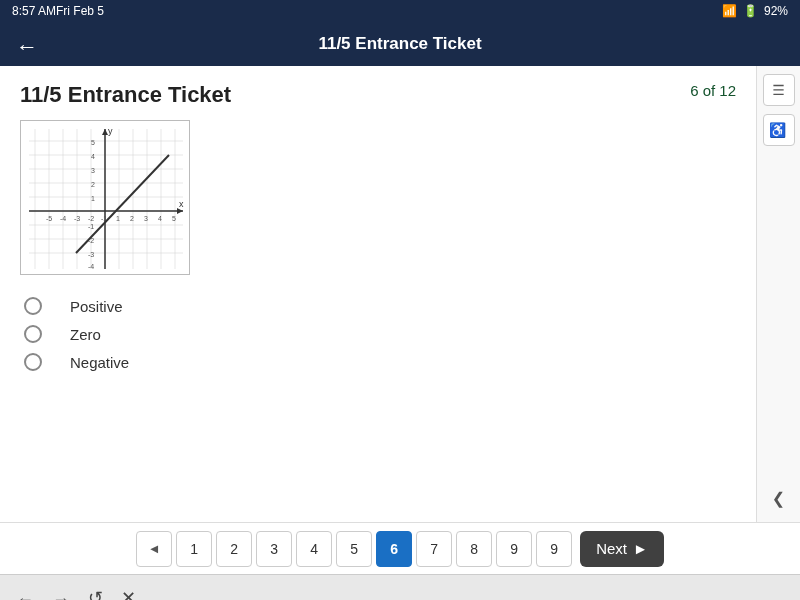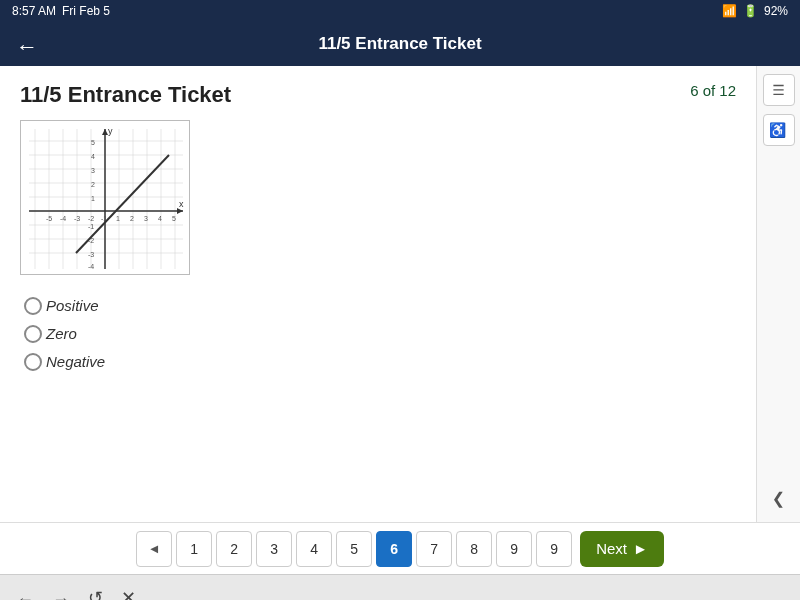--- a/index.html
+++ b/index.html
@@ -9,21 +9,21 @@
     .status-bar {
       background: #1a2b4a;
       color: white;
       font-size: 12px;
       padding: 4px 12px;
       display: flex;
       justify-content: space-between;
       align-items: center;
       height: 22px;
     }
-    .status-left { display: flex; align-items: center; gap: 6px; }
+    .status-left { display: flex; align-items: center; gap: 0; }
     .status-right { display: flex; align-items: center; gap: 6px; }
 
     
     .nav-bar {
       background: #1a2b4a;
       color: white;
       height: 44px;
       display: flex;
       align-items: center;
       padding: 0 16px;
@@ -129,24 +129,23 @@
 
     
     .radio-group {
       display: flex;
       flex-direction: column;
       gap: 10px;
       margin-left: 4px;
     }
     .radio-option {
       display: flex;
-      align-items: flex-start;
-      gap: 4px;
-      cursor: pointer;
-      font-style: italic;
+      align-items: flex-end;
+      gap: 28px;
+      cursor: pointer;
     }
     .radio-circle {
       width: 18px;
       height: 18px;
       border-radius: 50%;
       border: 2px solid #888;
       background: white;
       flex-shrink: 0;
     }
     .radio-label {
@@ -182,21 +181,21 @@
       background: #1a6fc4;
       color: white;
       border-color: #1a6fc4;
       font-weight: 600;
     }
     .page-btn.nav-arrow {
       color: #555;
       font-size: 13px;
     }
     .next-btn {
-      background: #4d7c0f;
+      background: #404040;
       color: white;
       border: none;
       border-radius: 6px;
       padding: 0 16px;
       height: 36px;
       font-size: 15px;
       font-weight: 500;
       cursor: pointer;
       display: flex;
       align-items: center;

